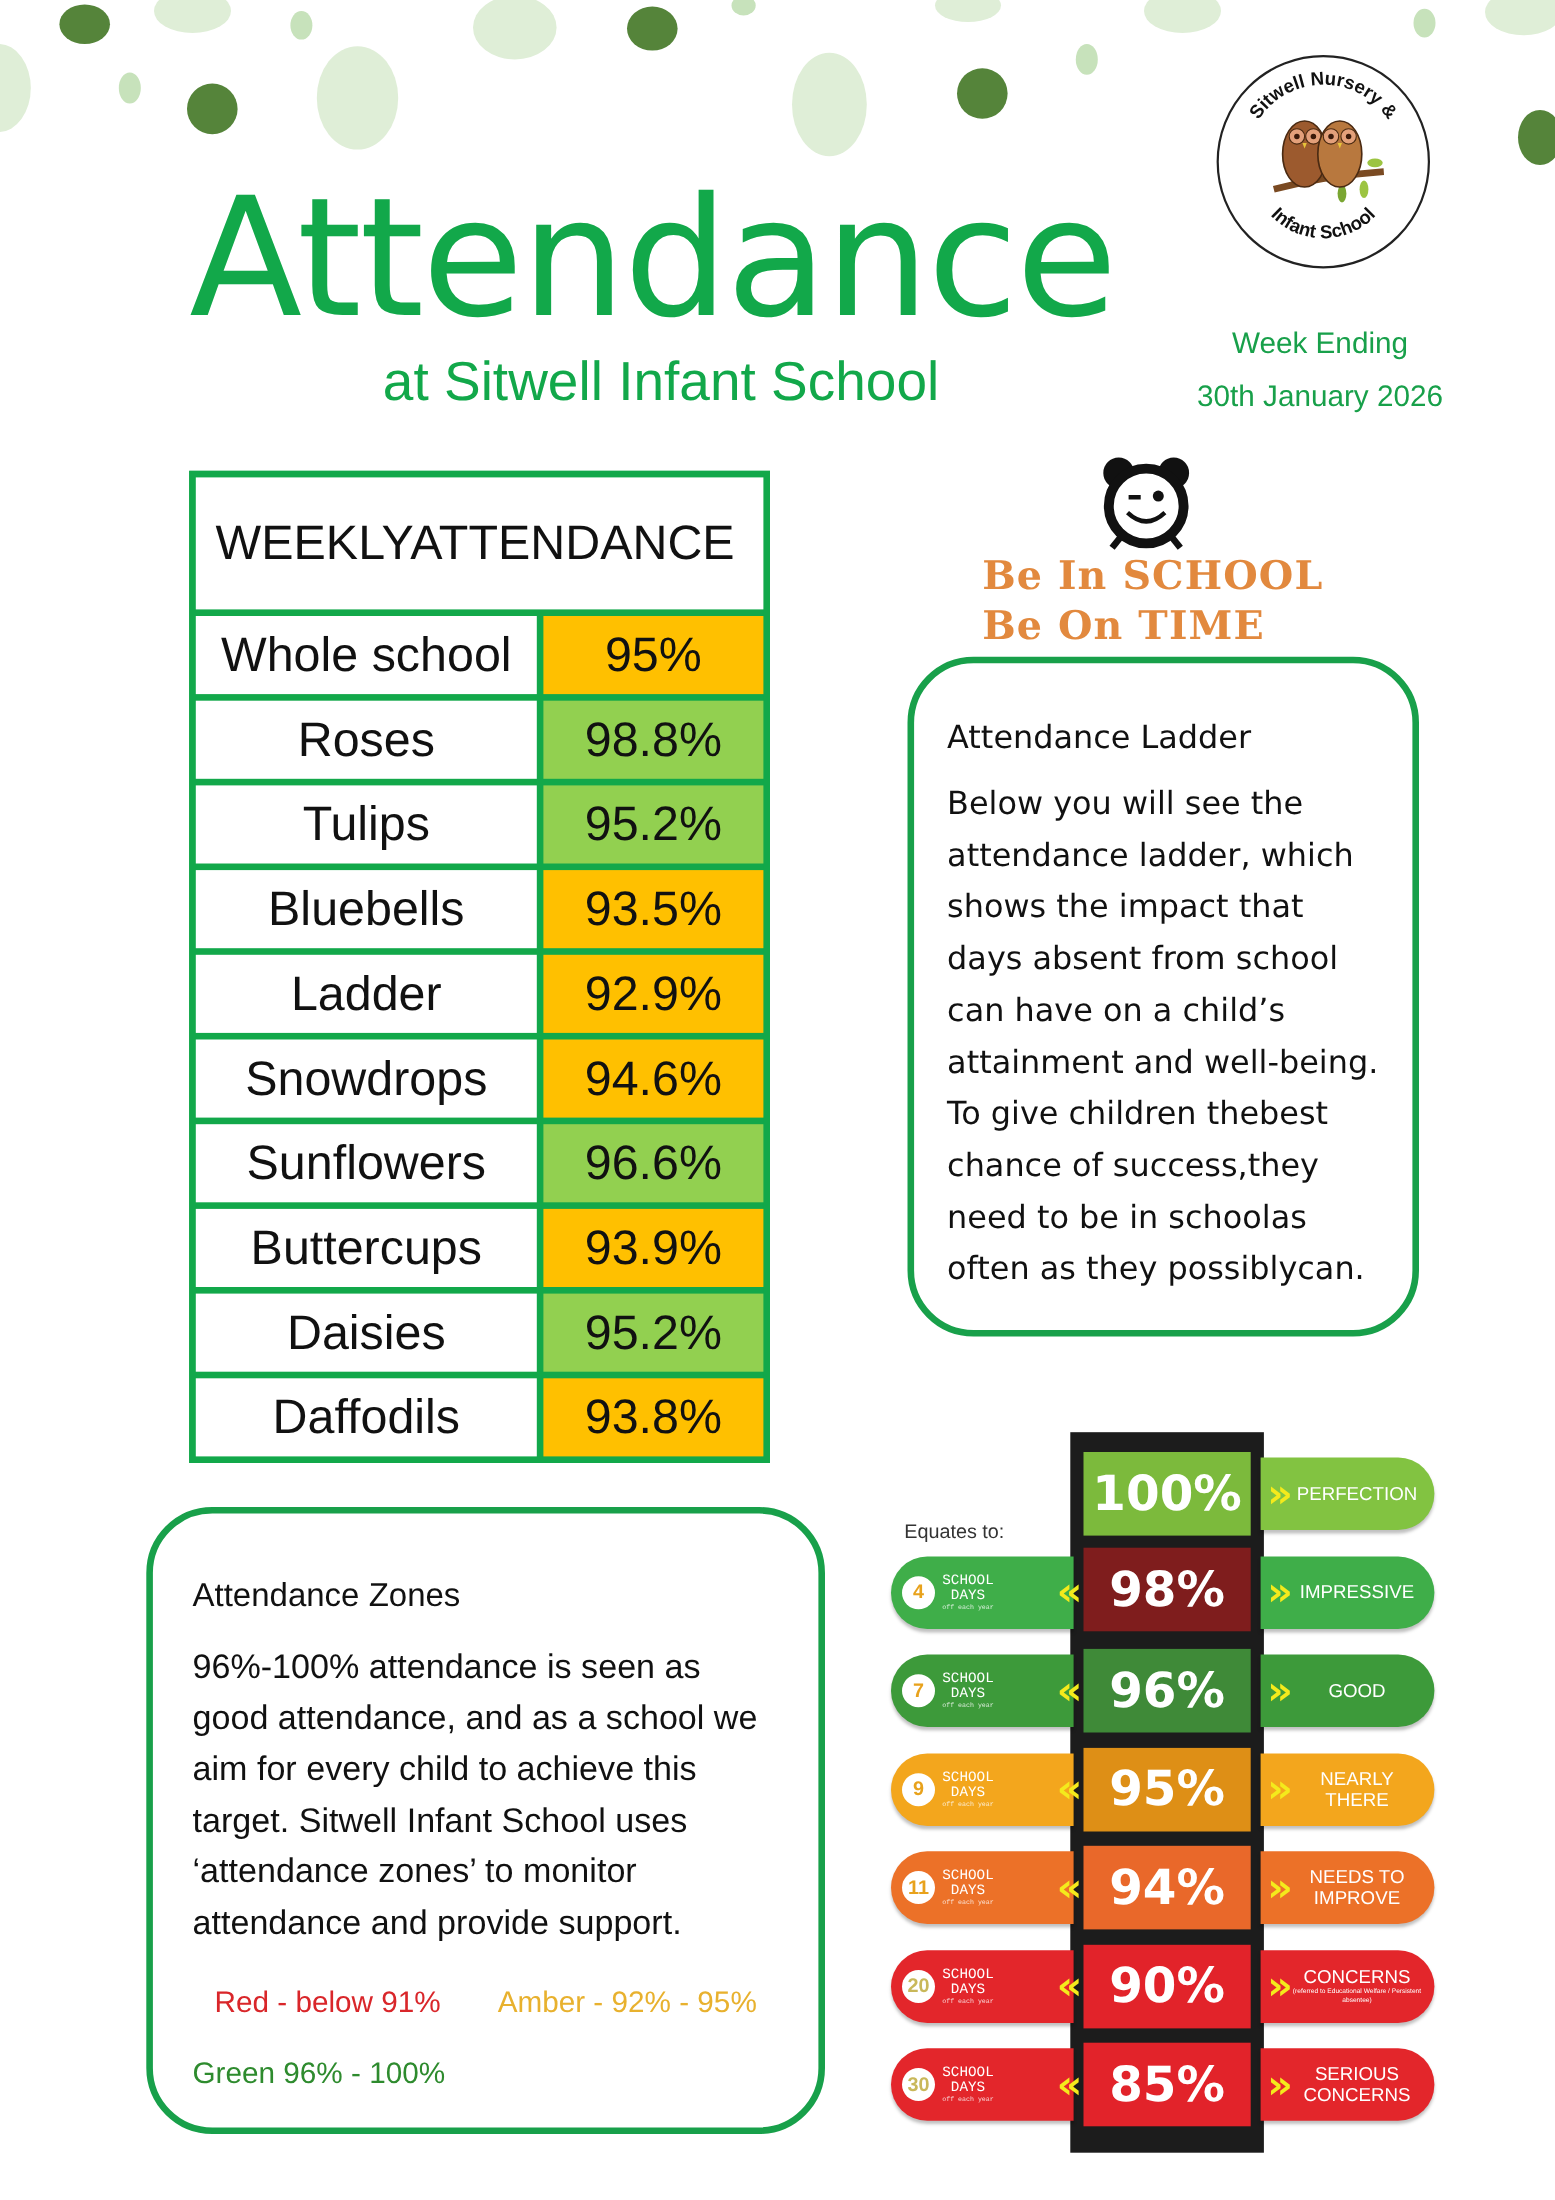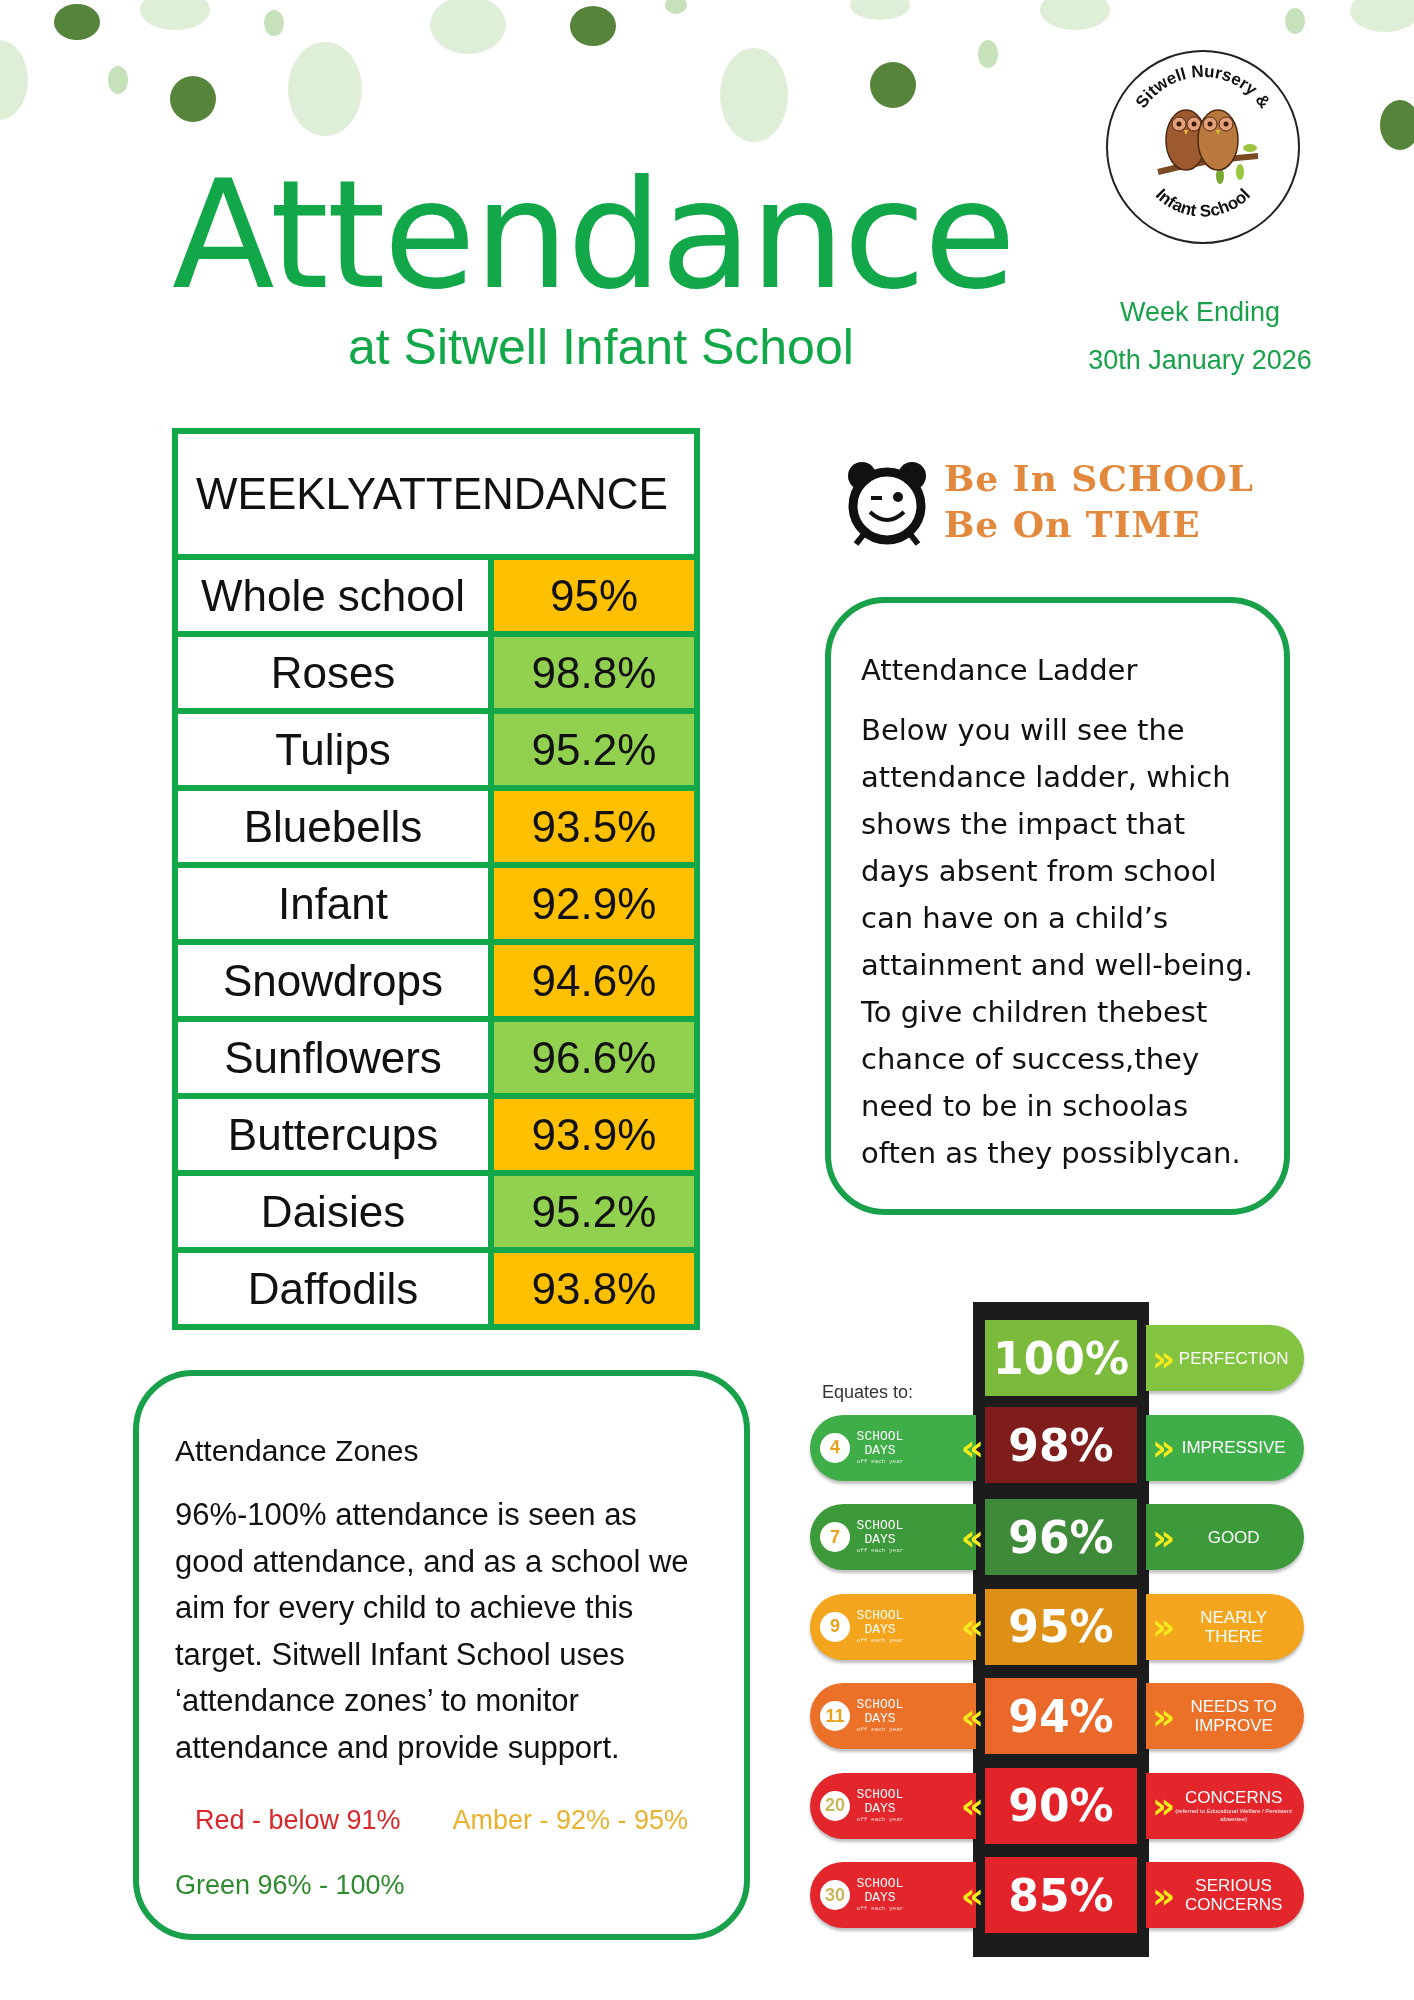--- a/index.html
+++ b/index.html
@@ -58,21 +58,21 @@
     font-family: "Liberation Sans", sans-serif; font-size: 44px; color: #111;
   }
   .row .val {
     flex: 1; display: flex; align-items: center; justify-content: center;
     font-family: "Liberation Sans", sans-serif; font-size: 44px; color: #111;
   }
 
   
   .banner {
     left: 828px; top: 428px; width: 440px; height: 146px;
-    background: #fff; display: flex; align-items: center; justify-content: center;
+    background: #fff; display: flex; align-items: center; justify-content: center; flex-direction: column;
   }
   .clock { width: 90px; height: 90px; position: relative; margin-right: 12px; }
   .banner-text {
     font-family: "DejaVu Serif", serif; font-weight: bold; color: #e2893e;
     font-size: 36px; line-height: 46px; letter-spacing: 1px;
   }
 
   
   .box {
     border: 6px solid #18a04a; border-radius: 60px; background: #fff;
@@ -208,21 +208,21 @@
       </div>
       <div class="row">
         <div class="name">Tulips</div>
         <div class="val" style="background: rgb(146, 208, 80);">95.2%</div>
       </div>
       <div class="row">
         <div class="name">Bluebells</div>
         <div class="val" style="background: rgb(255, 192, 0);">93.5%</div>
       </div>
       <div class="row">
-        <div class="name">Infant</div>
+        <div class="name">Ladder</div>
         <div class="val" style="background: rgb(255, 192, 0);">92.9%</div>
       </div>
       <div class="row">
         <div class="name">Snowdrops</div>
         <div class="val" style="background: rgb(255, 192, 0);">94.6%</div>
       </div>
       <div class="row">
         <div class="name">Sunflowers</div>
         <div class="val" style="background: rgb(146, 208, 80);">96.6%</div>
       </div>

